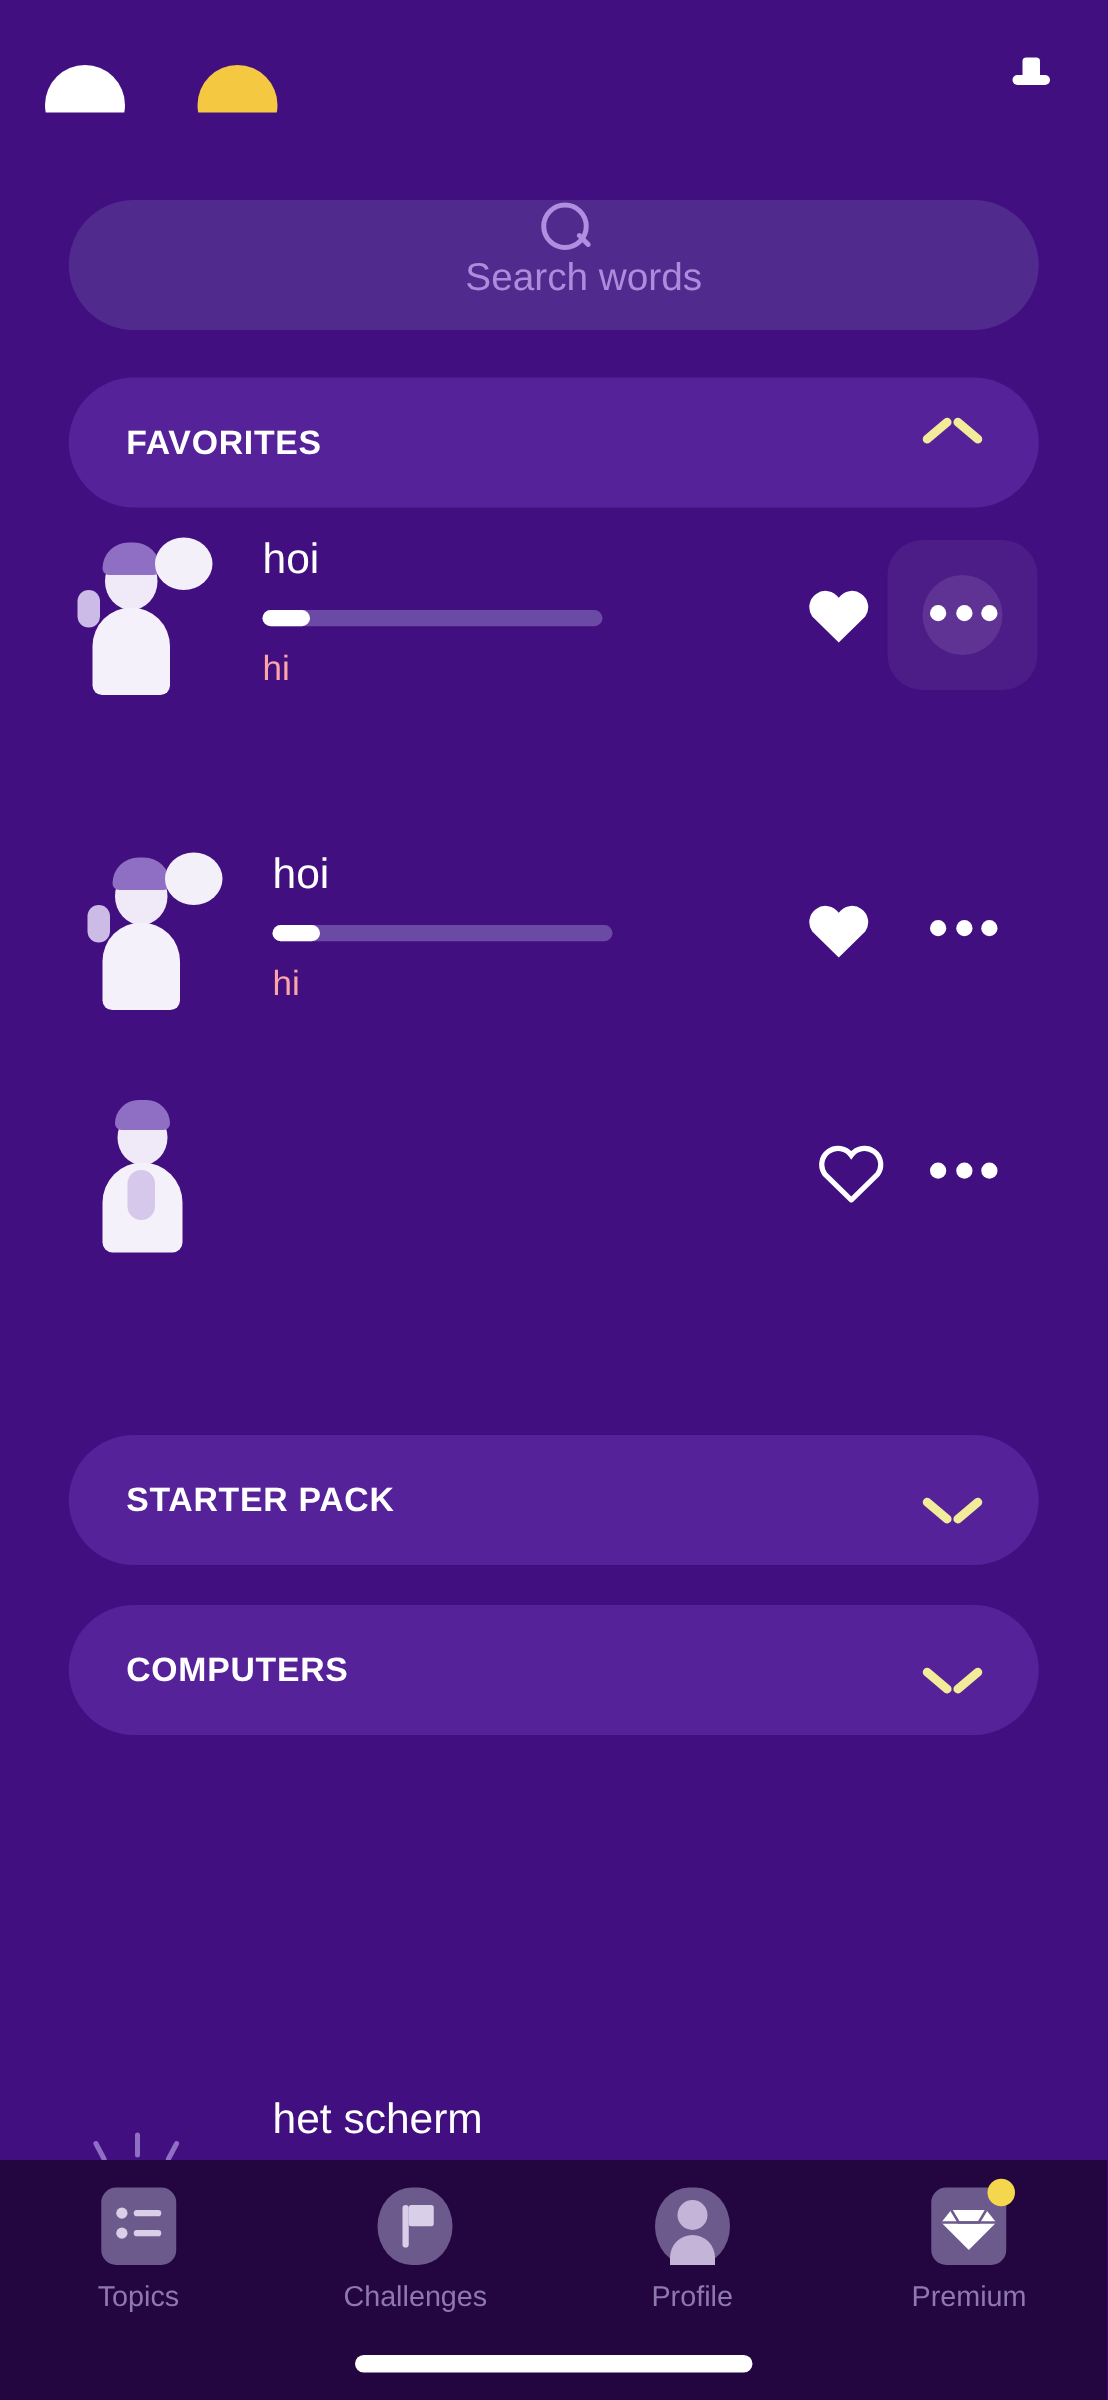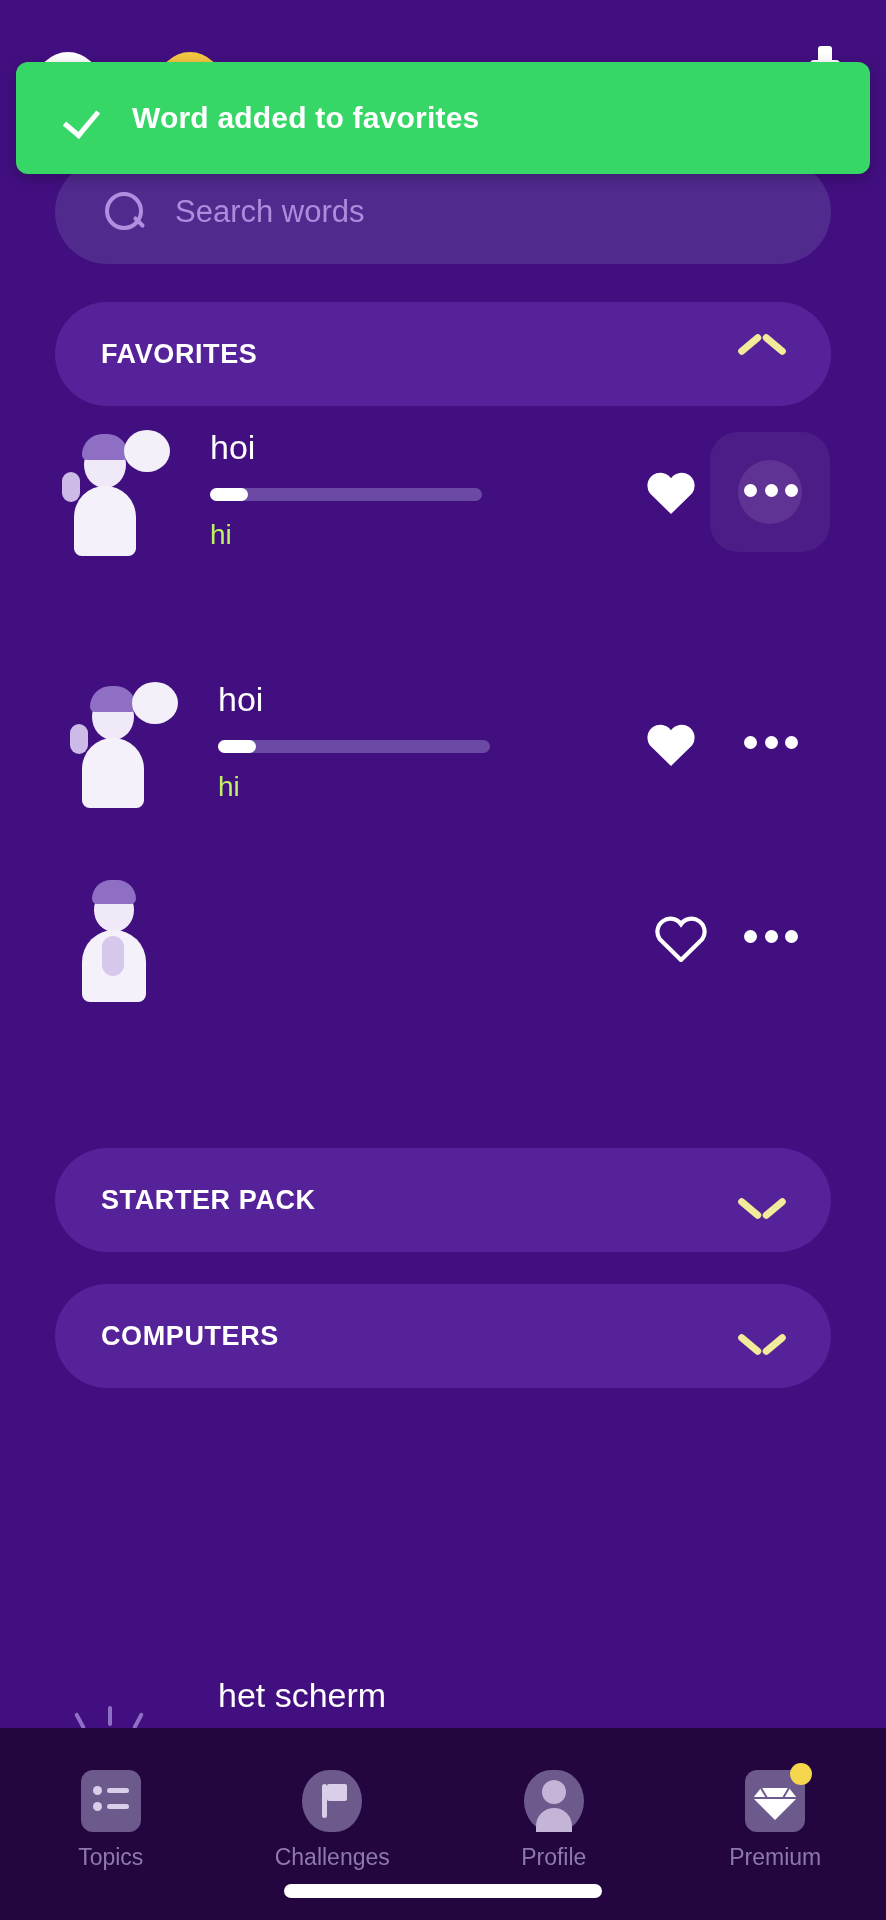--- a/index.html
+++ b/index.html
@@ -71,20 +71,21 @@
   }
 
   
   .search {
     position: absolute; left: 55px; top: -14px;
     width: 776px; height: 104px;
     background: #512a8e;
     border-radius: 52px;
     display: flex; align-items: center;
     padding-left: 48px;
+    flex-direction: column;
   }
   .search-icon { width: 44px; height: 44px; position: relative; flex: 0 0 auto; margin-right: 28px;}
   .search-icon::before {
     content: ""; position: absolute; left: 2px; top: 2px;
     width: 30px; height: 30px; border-radius: 50%;
     border: 4px solid #b18fe0;
   }
   .search-icon::after {
     content: ""; position: absolute; left: 29px; top: 30px;
     width: 14px; height: 4px; background: #b18fe0;
@@ -131,21 +132,21 @@
   }
   .progress {
     margin-top: 22px;
     width: 272px; height: 13px;
     background: #6b4aa5; border-radius: 7px; position: relative;
   }
   .progress-fill {
     position: absolute; left: 0; top: 0; height: 13px;
     background: #ffffff; border-radius: 7px;
   }
-  .word-trans { margin-top: 18px; color: #bef264; font-size: 28px; }
+  .word-trans { margin-top: 18px; color: #fca5a5; font-size: 28px; }
 
   .heart { position: absolute; width: 52px; height: 48px; }
   .heart svg { width: 52px; height: 48px; display: block; }
 
   .dots { position: absolute; width: 54px; height: 14px; display: flex; justify-content: space-between;}
   .dots i { width: 13px; height: 13px; border-radius: 50%; background: #ffffff; display: block;}
 
   .ripple {
     position: absolute;
     width: 120px; height: 120px; border-radius: 28px;
@@ -167,21 +168,20 @@
     position: absolute; left: 0; bottom: 0;
     width: 886px; height: 192px;
     background: #23063f;
     z-index: 30;
   }
   .nav-items { display: flex; height: 148px; }
   .nav-item {
     flex: 1; display: flex; flex-direction: column;
     align-items: center; justify-content: flex-start;
     padding-top: 22px;
-    margin-top: 20px;
   }
   .nav-icon { width: 60px; height: 62px; position: relative; margin-bottom: 12px;}
   .nav-label { font-size: 23px; color: #8e79ad; }
   .nav-item.active .nav-label { color: #ffffff; }
 
   .ic-topics { background:#6d5a8c; border-radius:12px; }
   .ic-topics i {position:absolute; background:#d9cfe8; border-radius:3px;}
   .ic-book {
     background:#8b3dff; border-radius:10px;
     width:58px; height:62px;
@@ -223,24 +223,20 @@
 <body>
 
 <div id="app">
 
   <div class="top-strip">
     <div class="av av-1"></div>
     <div class="av av-2"></div>
     <div class="pin"></div>
   </div>
 
-  <div class="toast">
-    <div class="toast-check"></div>
-    <div class="toast-text">Word added to favorites</div>
-  </div>
 
   <div class="content">
 
     <div class="search">
       <div class="search-icon"></div>
       <div class="search-ph">Search words</div>
     </div>
 
     <div class="sec" style="top:128px">
       <span class="sec-label">FAVORITES</span>

